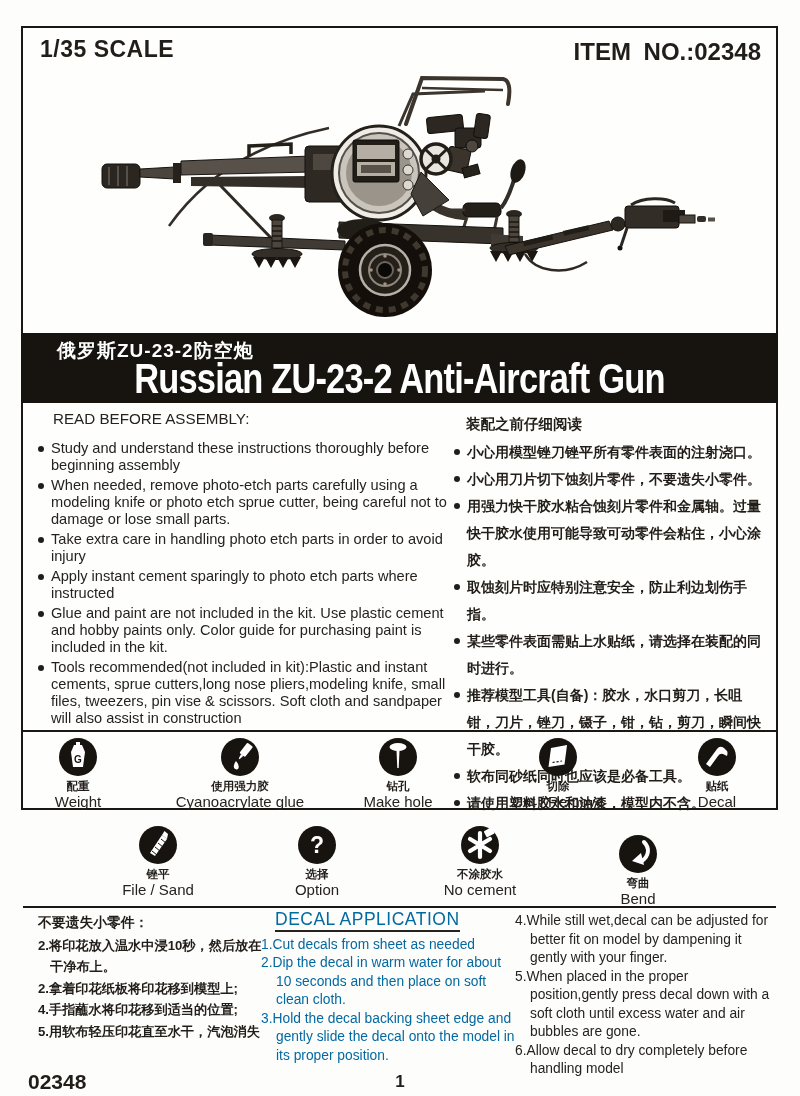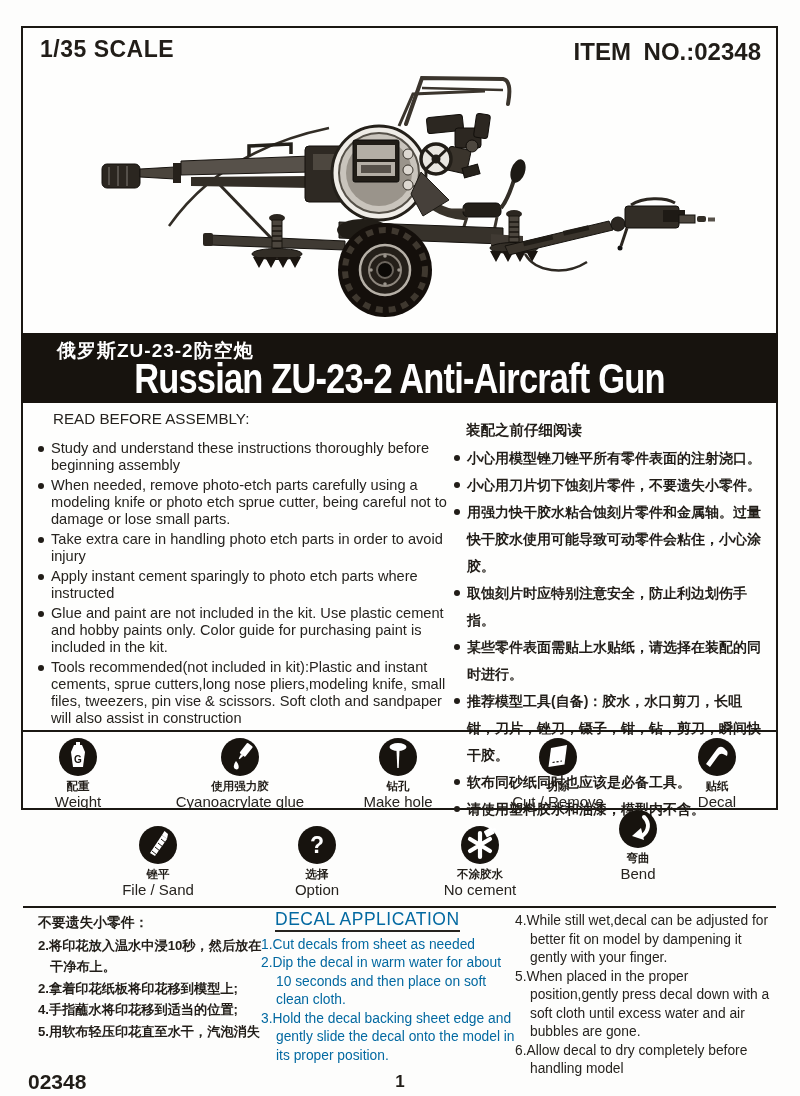--- a/index.html
+++ b/index.html
@@ -10,21 +10,21 @@
   .scale-label{position:absolute;left:17px;top:8px;font-size:23px;font-weight:bold;letter-spacing:.5px;}
   .item-no{position:absolute;right:15px;top:10px;font-size:24px;font-weight:bold;word-spacing:6px;}
   .art{position:absolute;left:0;top:30px;width:753px;height:277px;}
   .band{position:absolute;left:-2px;right:-2px;top:305px;height:70px;background:#17130e;color:#fff;}
   .band-zh{position:absolute;left:36px;top:5px;font-size:19px;font-weight:bold;letter-spacing:1px;}
   .band-en{position:absolute;left:0;right:0;top:22px;text-align:center;font-size:42px;font-weight:bold;white-space:nowrap;}
   .scalex{display:inline-block;transform:scaleX(.82);transform-origin:center;letter-spacing:-1px;}
   .col-en{position:absolute;left:14px;top:382px;width:410px;font-size:14.6px;line-height:17px;color:#26231f;}
   .col-en .hd{margin:0 0 13px 16px;font-size:15.2px;}
   .col-zh{position:absolute;left:430px;top:384px;width:314px;font-size:14px;line-height:27px;font-weight:600;}
-  .col-zh .hd{margin:9px 0 6px 13px;font-size:14.5px;font-weight:bold;line-height:18px;}
+  .col-zh .hd{margin:3px 0 6px 13px;font-size:14.5px;font-weight:bold;line-height:18px;}
   .bullet{position:relative;padding-left:14px;margin:0 0 3px 0;}
   .col-zh .bullet{padding-left:14px;margin:0;}
   .bullet::before{content:"";position:absolute;left:1px;top:6px;width:6px;height:6px;border-radius:50%;background:#211d18;}
   .col-zh .bullet::before{top:10px;}
   .sep{position:absolute;left:0;right:0;height:2px;background:#1b1813;}
   .sym{position:absolute;width:180px;transform:translateX(-50%);text-align:center;}
   .sym .circ{width:40px;height:40px;margin:0 auto;}
   .sym .zh{font-size:11.5px;font-weight:bold;margin-top:3px;line-height:13px;}
   .sym .en{font-size:15px;line-height:17px;color:#26231f;}
   .decal-zh{position:absolute;left:15px;top:884px;width:224px;font-size:13.2px;line-height:21.5px;font-weight:600;}
@@ -260,21 +260,21 @@
           <path d="M20,8 V32 M10,14 L30,26 M10,26 L30,14" stroke="#fff" stroke-width="4.2" stroke-linecap="round"></path>
           <g transform="rotate(-28 29 8)">
               <rect x="25" y="4" width="9" height="7" rx="1" fill="#fff"></rect>
               <rect x="34" y="6" width="3" height="3" fill="#fff"></rect>
             </g>
           </svg>
       </div>
       <div class="zh">不涂胶水</div>
       <div class="en">No cement</div>
     </div>
-    <div class="sym" style="left:615px;top:781px;">
+    <div class="sym" style="left:615px;top:806px;">
       <div class="circ">
         <svg viewBox="0 0 40 40" width="40" height="40">
             <circle cx="20" cy="20" r="19" fill="#17130e"></circle>
           <path d="M26,8 C32,14 31,22 24,27" stroke="#fff" stroke-width="4" fill="none" stroke-linecap="round"></path>
           <polygon points="26,31 14,27 23,19" fill="#fff"></polygon>
           </svg>
       </div>
       <div class="zh">弯曲</div>
       <div class="en">Bend</div>
     </div>

